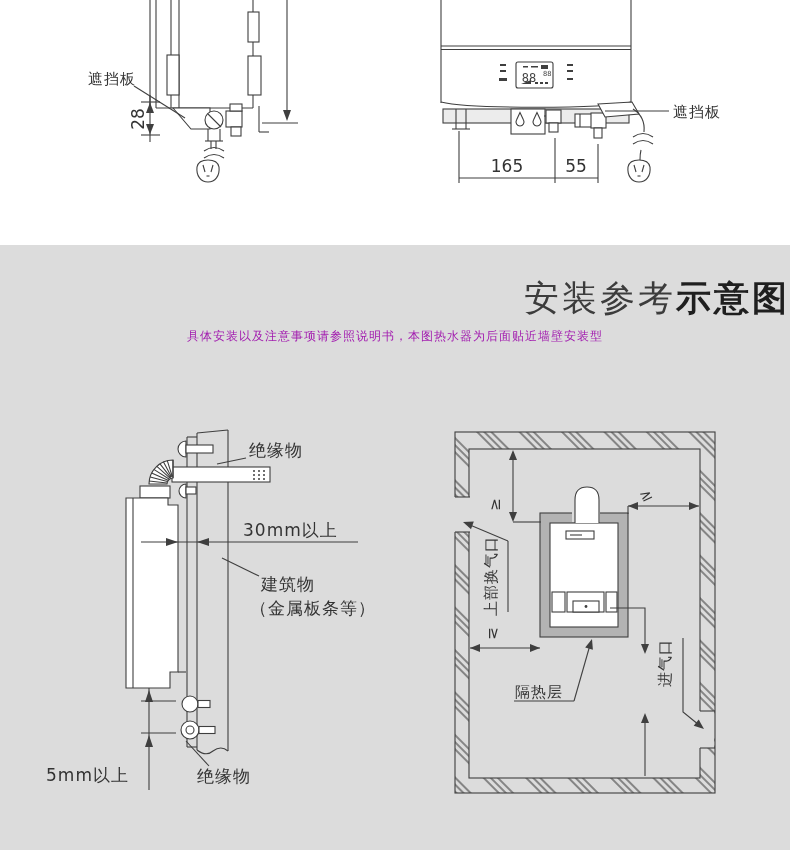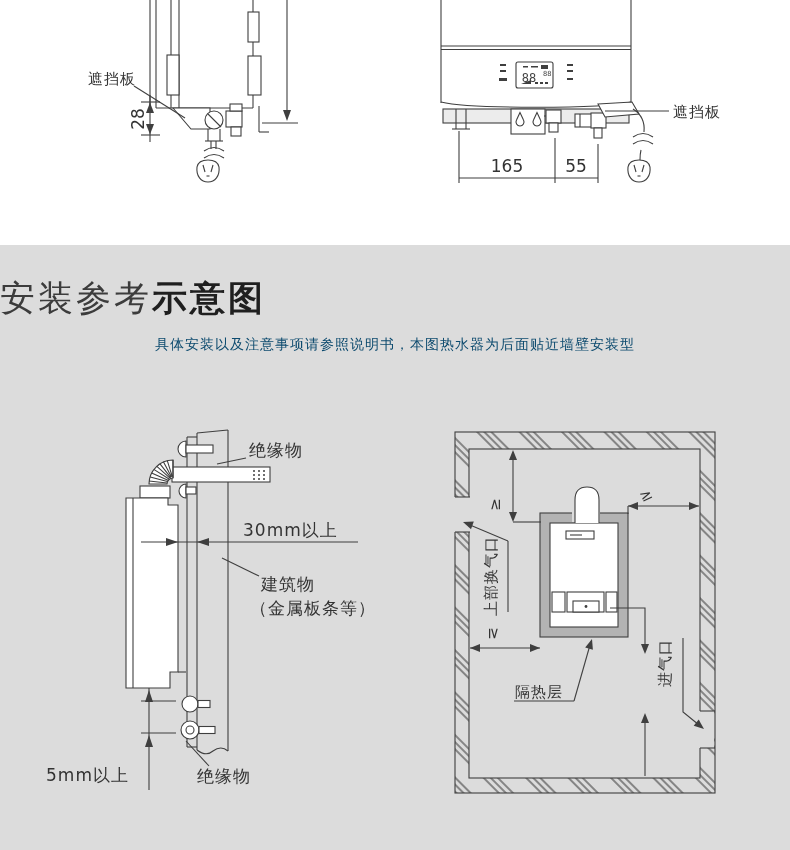--- a/index.html
+++ b/index.html
@@ -1,23 +1,23 @@
 <!DOCTYPE html>
 <html><head>
 <meta charset="utf-8">
 <style>
   html,body{margin:0;padding:0;background:#f2f2f2;}
   #page{position:relative;width:790px;height:850px;overflow:hidden;background:#ffffff;
         font-family:"Liberation Sans","DejaVu Sans",sans-serif;}
   #top-section{position:absolute;left:0;top:0;width:790px;height:245px;background:#ffffff;}
   #gray-section{position:absolute;left:0;top:245px;width:790px;height:605px;background:#dcdcdc;}
-  .title-row{margin-top:30px;text-align:left;color:#3c3c3c;letter-spacing:3px;}
+  .title-row{margin-top:30px;text-align:right;color:#3c3c3c;letter-spacing:3px;}
   .title-regular{font-size:35px;font-weight:400;}
   .title-bold{font-size:35px;font-weight:800;color:#1f1f1f;}
-  .subtitle{margin-top:14px;text-align:center;font-size:14px;color:#0c4a6e;letter-spacing:1px;}
+  .subtitle{margin-top:6px;text-align:center;font-size:12px;color:#a21caf;letter-spacing:1px;}
   svg{position:absolute;left:0;display:block;}
   #svg-top{top:0;}
   #svg-bottom{top:370px;}
   .ln{stroke:#3f3f3f;fill:none;stroke-width:1.1;}
   .w{stroke:#3f3f3f;fill:#ffffff;stroke-width:1.1;}
   .bgfill{fill:#dcdcdc;stroke:none;}
   .solid{fill:#3f3f3f;stroke:none;}
   .chan{fill:#b3b3b3;stroke:none;}
   .strip{fill:#ececec;stroke:#3f3f3f;stroke-width:1.1;}
   .lbl{font-family:"DejaVu Sans","Liberation Sans",sans-serif;font-size:15px;fill:#333;letter-spacing:1px;}

